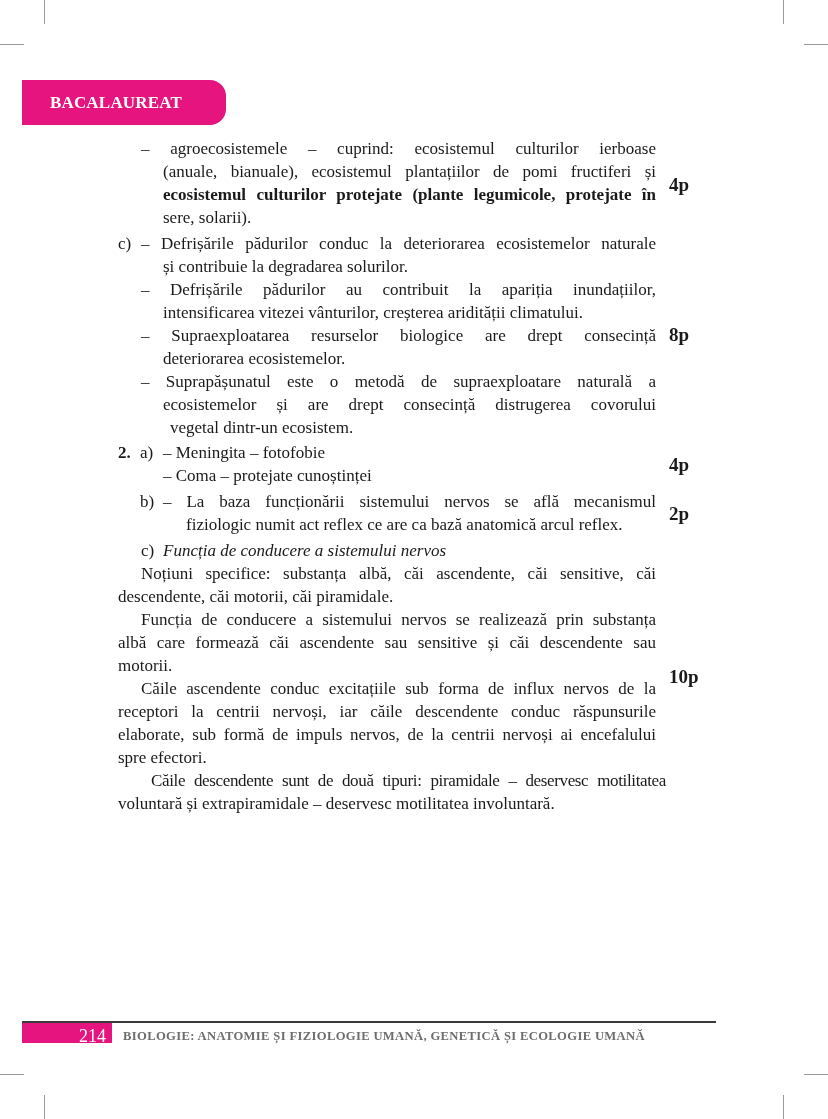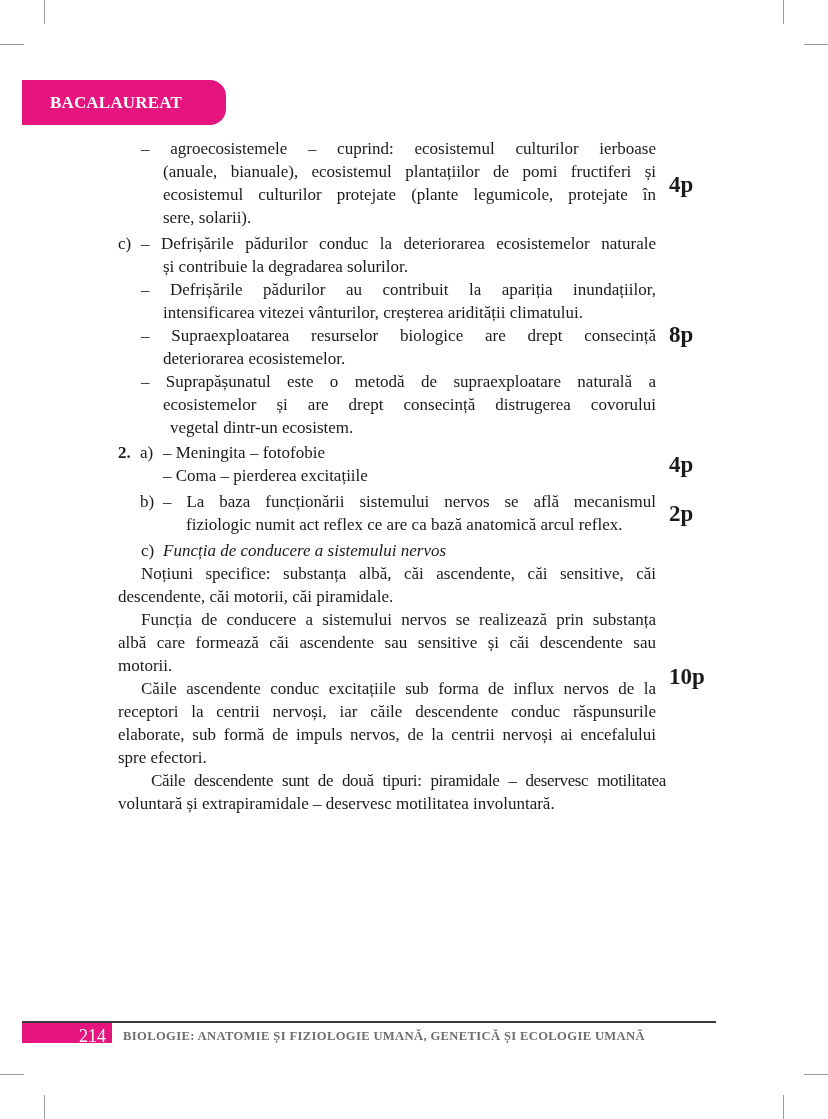--- a/index.html
+++ b/index.html
@@ -13,21 +13,21 @@
       background: #e6147e; border-radius: 0 16px 16px 0;
       color: #ffffff; font-weight: bold; font-size: 17px;
       display: flex; align-items: center; justify-content: center;
       letter-spacing: 0.2px; padding-right: 16px; box-sizing: border-box;
     }
     .ln {
       position: absolute; font-size: 17px; line-height: 23px; white-space: nowrap;
     }
     .just { text-align: justify; text-align-last: justify; white-space: normal; }
     .pts {
-      position: absolute; left: 669px; font-weight: bold; font-size: 23px; line-height: 23px;
+      position: absolute; left: 669px; font-weight: bold; font-size: 19px; line-height: 23px;
     }
     .it { font-style: italic; }
     .b { font-weight: bold; }
     .footer-rule { position: absolute; left: 22px; top: 1021px; width: 694px; height: 2px; background: #3a3a3a; }
     .footer-pagebox {
       position: absolute; left: 22px; top: 1023px; width: 90px; height: 20px; background: #e6147e;
       color: #ffffff; font-size: 18px; text-align: right; padding-right: 6px; box-sizing: border-box; line-height: 26px;
     }
     .footer-title {
       position: absolute; left: 123px; top: 1023px; line-height: 26px; font-size: 12.6px; font-weight: bold;
@@ -46,21 +46,21 @@
 <div class="crop" style="left:804px;top:1074px;width:24px;height:1px;"></div>
 <div class="crop" style="left:783px;top:1095px;width:1px;height:24px;"></div>
 
 <div class="header-tab">
   <span>BACALAUREAT</span>
 </div>
 
 <div>
   <div class="ln just" style="left:141px;top:137px;width:515px;">– agroecosistemele – cuprind: ecosistemul culturilor ierboase</div>
   <div class="ln just" style="left:163px;top:160px;width:493px;">(anuale, bianuale), ecosistemul plantațiilor de pomi fructiferi și</div>
-  <div class="ln just" style="left:163px;top:183px;width:493px;">ecosistemul culturilor protejate (plante legumicole, protejate în</div>
+  <div class="ln just" style="left:163px;top:183px;width:493px;font-weight:bold;">ecosistemul culturilor protejate (plante legumicole, protejate în</div>
   <div class="ln" style="left:163px;top:206px;">sere, solarii).</div>
   <div class="pts" style="top:173px;">4p</div>
 </div>
 
 <div>
   <div class="ln" style="left:118px;top:232px;">c)</div>
   <div class="ln just" style="left:141px;top:232px;width:515px;">– Defrișările pădurilor conduc la deteriorarea ecosistemelor naturale</div>
   <div class="ln" style="left:163px;top:255px;">și contribuie la degradarea solurilor.</div>
   <div class="ln just" style="left:141px;top:278px;width:515px;">– Defrișările pădurilor au contribuit la apariția inundațiilor,</div>
   <div class="ln" style="left:163px;top:301px;">intensificarea vitezei vânturilor, creșterea aridității climatului.</div>
@@ -69,21 +69,21 @@
   <div class="ln just" style="left:141px;top:370px;width:515px;">– Suprapășunatul este o metodă de supraexploatare naturală a</div>
   <div class="ln just" style="left:163px;top:393px;width:493px;">ecosistemelor și are drept consecință distrugerea covorului</div>
   <div class="ln" style="left:163px;top:416px;margin-left:7px;">vegetal dintr-un ecosistem.</div>
   <div class="pts" style="top:323px;">8p</div>
 </div>
 
 <div>
   <div class="ln b" style="left:118px;top:441px;">2.</div>
   <div class="ln" style="left:140px;top:441px;">a)</div>
   <div class="ln" style="left:163px;top:441px;">– Meningita – fotofobie</div>
-  <div class="ln" style="left:163px;top:464px;">– Coma – pierderea excitațiile</div>
+  <div class="ln" style="left:163px;top:464px;">– Coma – protejate cunoștinței</div>
   <div class="pts" style="top:453px;">4p</div>
 
   <div class="ln" style="left:140px;top:490px;">b)</div>
   <div class="ln just" style="left:163px;top:490px;width:493px;">– La baza funcționării sistemului nervos se află mecanismul</div>
   <div class="ln" style="left:186px;top:513px;">fiziologic numit act reflex ce are ca bază anatomică arcul reflex.</div>
   <div class="pts" style="top:502px;">2p</div>
 
   <div class="ln" style="left:141px;top:539px;">c)</div>
   <div class="ln it" style="left:163px;top:539px;">Funcția de conducere a sistemului nervos</div>
 

